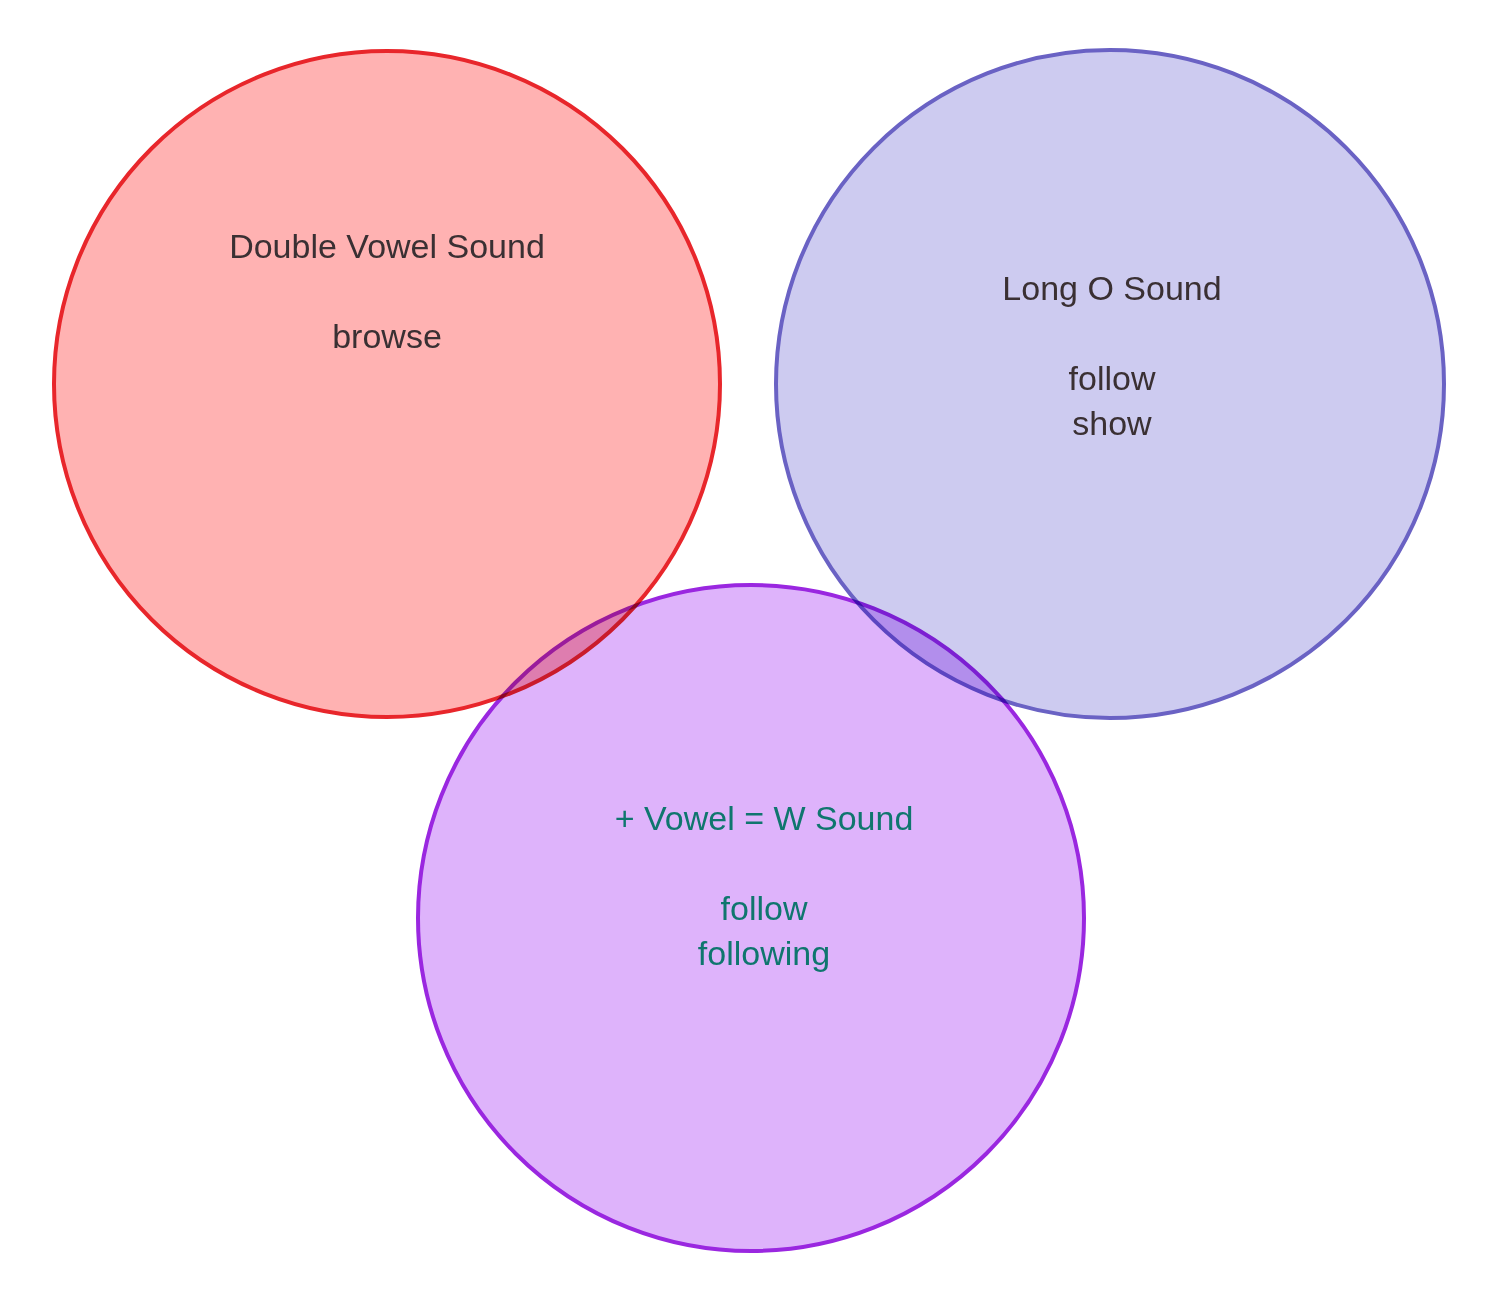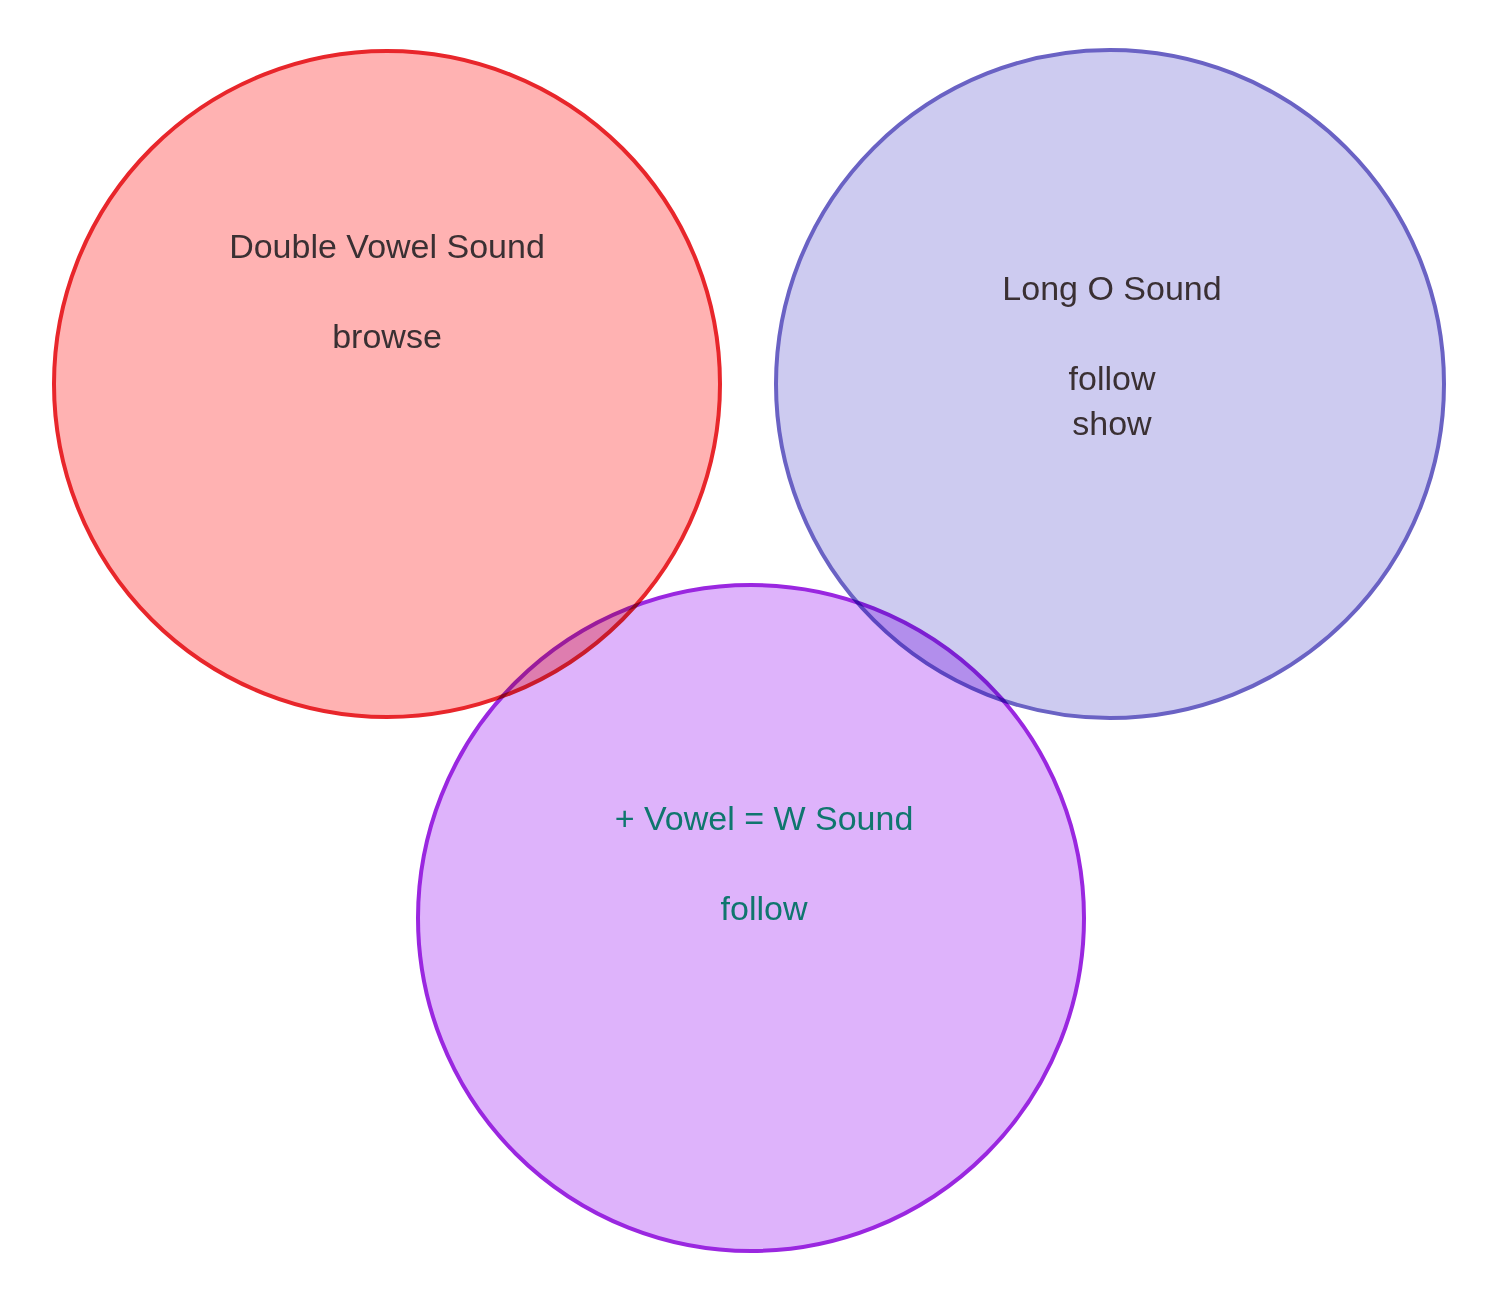--- a/index.html
+++ b/index.html
@@ -88,15 +88,16 @@
     <span class="label-line">Long O Sound</span>
     <span class="label-gap"></span>
     <span class="label-line">follow</span>
     <span class="label-line">show</span>
   </div>
 
   <div class="label-block" id="label-purple" style="color: #0f766e;">
     <span class="label-line">+ Vowel = W Sound</span>
     <span class="label-gap"></span>
     <span class="label-line">follow</span>
+    <span class="label-line">following</span>
   </div>
 
 </div>
 
 </body></html>

